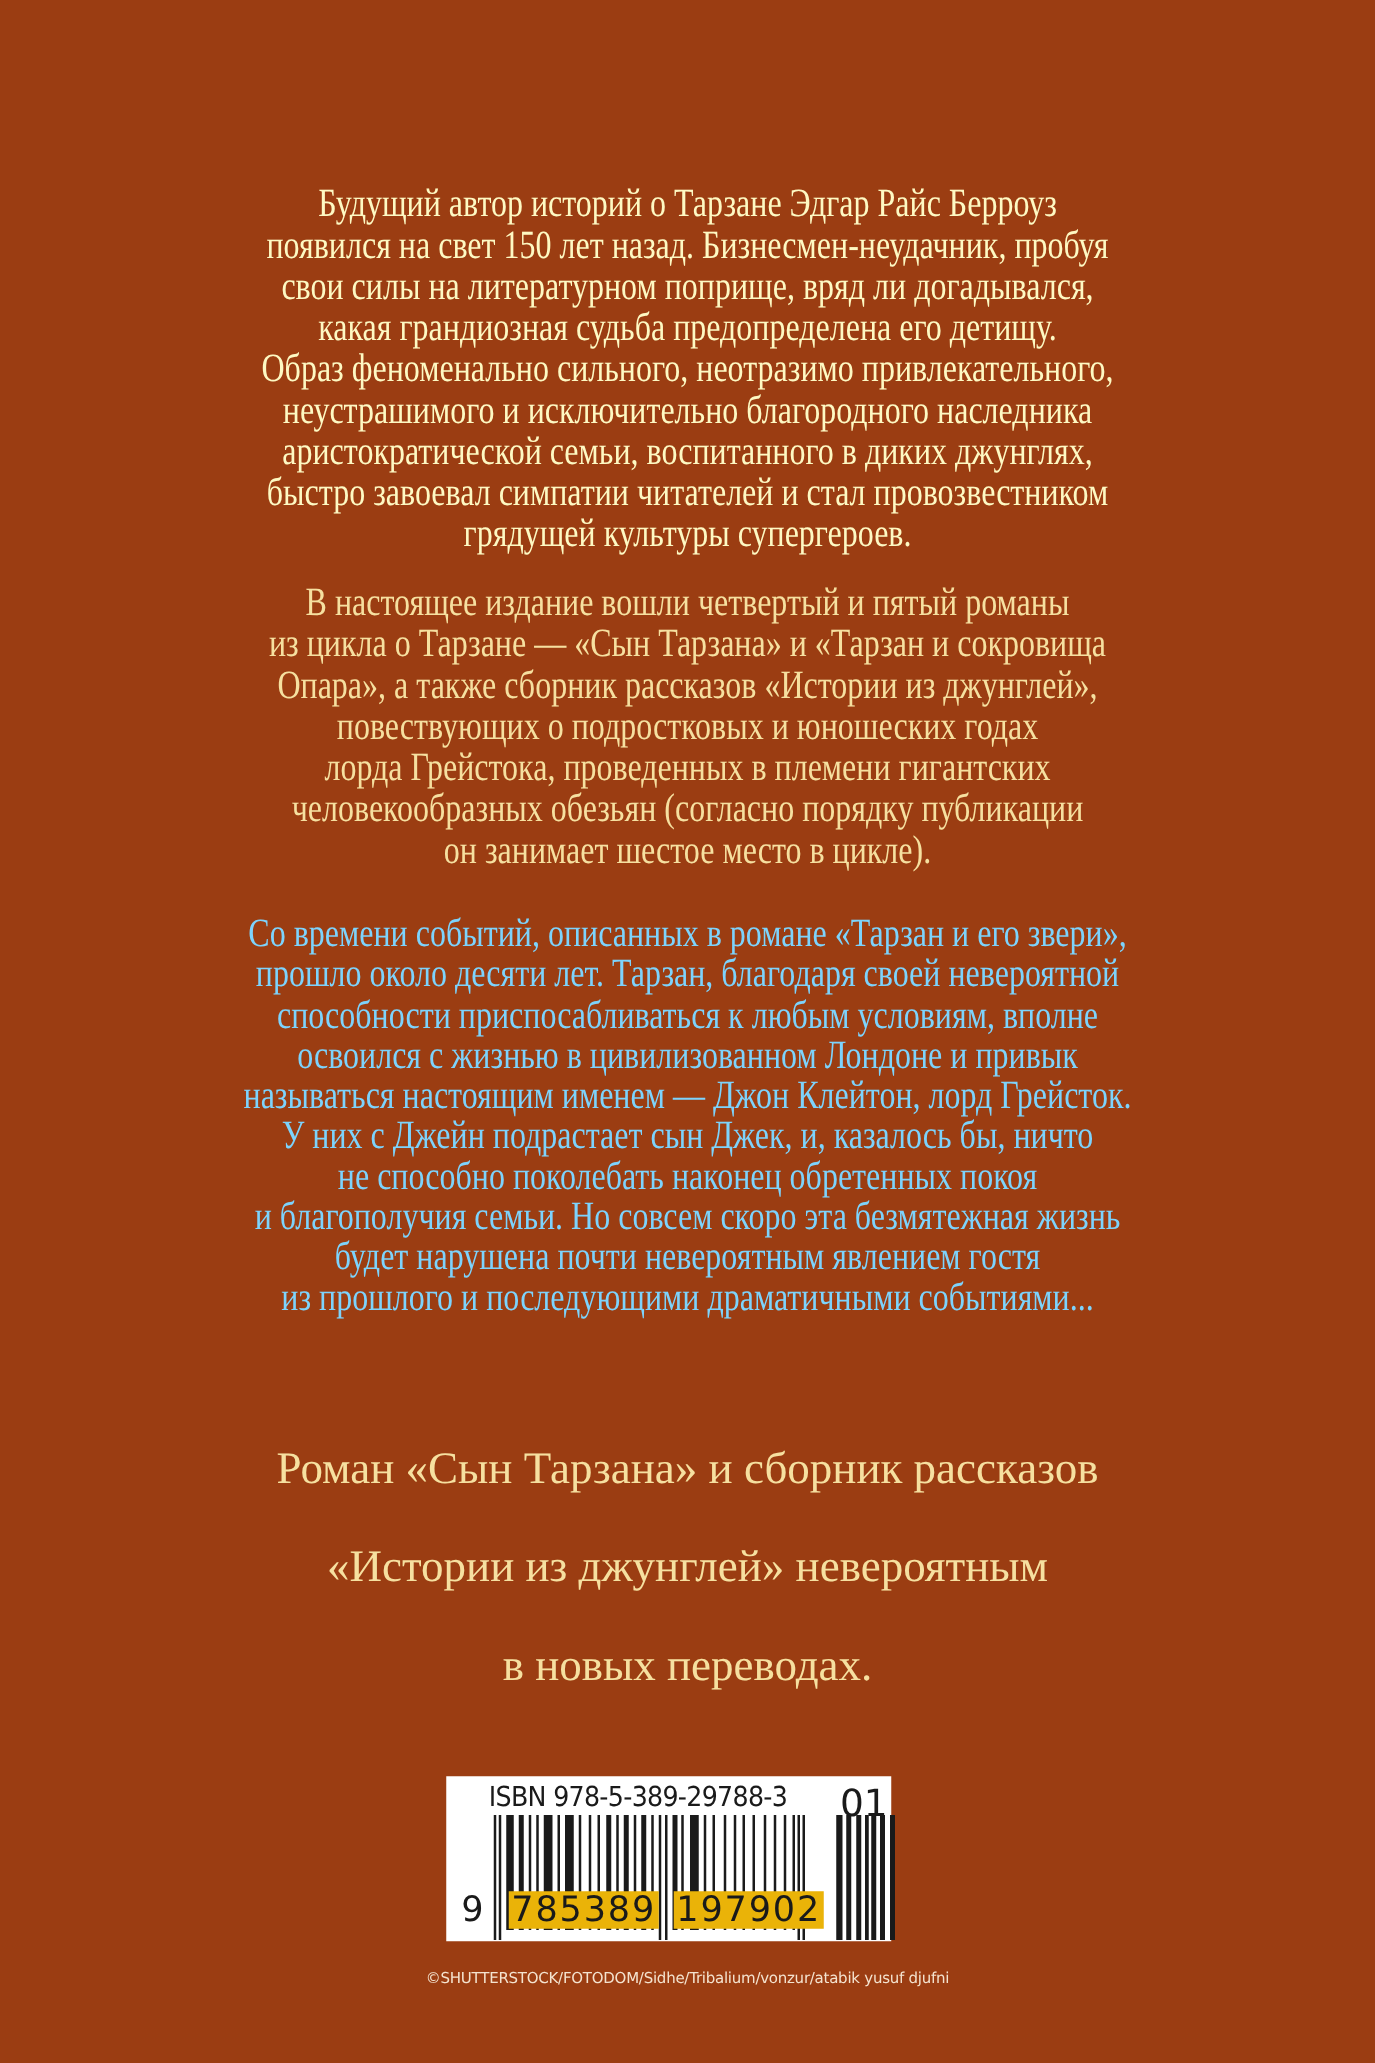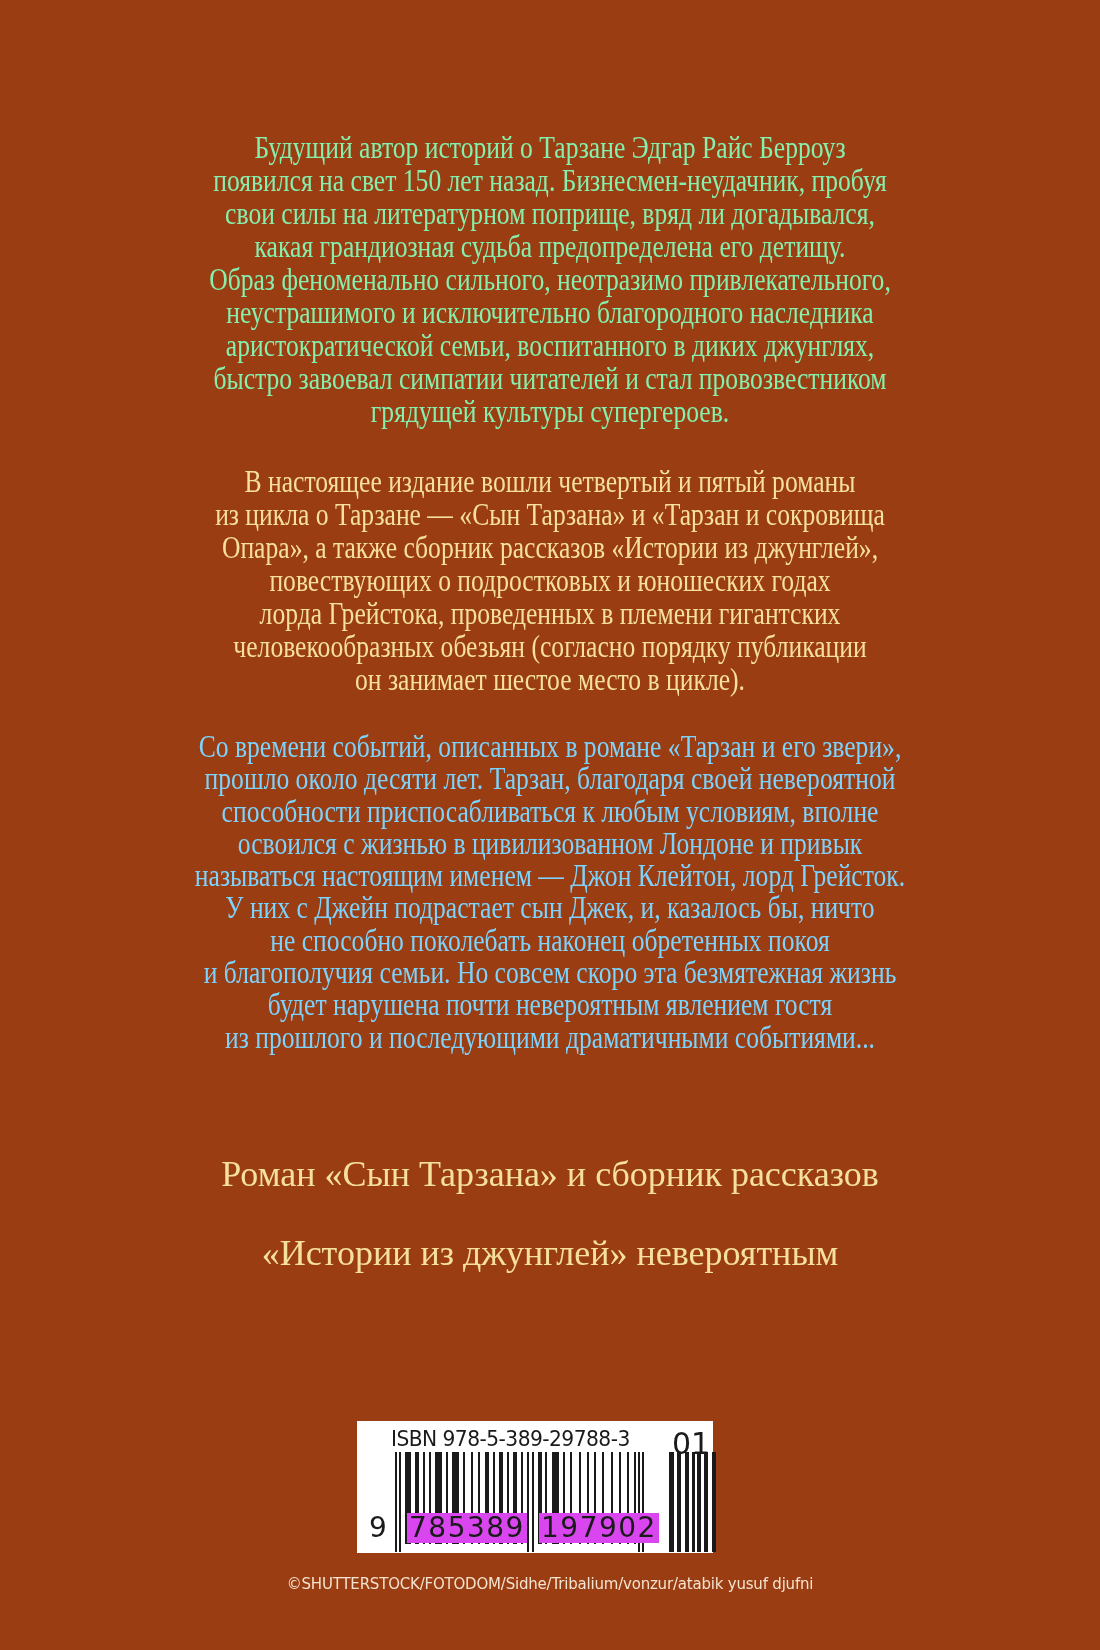--- a/index.html
+++ b/index.html
@@ -24,21 +24,21 @@
   .para .line {
     display: block;
     white-space: nowrap;
   }
   .condensed .line {
     font-size: 32px;
     line-height: 33px;
     transform: scaleX(0.80);
     transform-origin: center;
   }
-  #p1 { top: 131px; color: #86efac; }
+  #p1 { top: 146px; color: #fef9c3; }
   #p2 { top: 465px; color: #f6e0a0; }
   #p3 { top: 730px; color: #7dd3fc; }
   #p3 .line { line-height: 32.3px; }
   .wide .line {
     font-size: 36px;
     line-height: 35px;
     margin-top: 44px;
   }
   #p4 { top: 1113px; color: #f6e0a0; }
 
@@ -75,35 +75,35 @@
     top: 31px;
     width: 387px;
     height: 100px;
   }
   .bar-digits {
     position: absolute;
     top: 92px;
     font-family: "DejaVu Sans", sans-serif;
     font-size: 28px;
     color: #1a1a1a;
-    background: #d946ef;
+    background: #eab308;
     line-height: 30px;
   }
   .d-lead { left: 12px; background: transparent; }
   .d-left { left: 50px; letter-spacing: 1.5px; padding: 0 2px; }
   .d-right { left: 182px; letter-spacing: 1.5px; padding: 0 2px; }
 
   .credit {
     position: absolute;
     left: 0;
     width: 1100px;
     top: 1575px;
     text-align: center;
     font-family: "DejaVu Sans", sans-serif;
-    font-size: 15px;
+    font-size: 12px;
     color: #f4e3cf;
     letter-spacing: -0.2px;
   }
 </style>
 </head>
 <body>
 
 <div id="p1" class="para condensed">
   <span class="line">Будущий автор историй о Тарзане Эдгар Райс Берроуз</span>
   <span class="line">появился на свет 150 лет назад. Бизнесмен-неудачник, пробуя</span>
@@ -135,20 +135,21 @@
   <span class="line">У них с Джейн подрастает сын Джек, и, казалось бы, ничто</span>
   <span class="line">не способно поколебать наконец обретенных покоя</span>
   <span class="line">и благополучия семьи. Но совсем скоро эта безмятежная жизнь</span>
   <span class="line">будет нарушена почти невероятным явлением гостя</span>
   <span class="line">из прошлого и последующими драматичными событиями...</span>
 </div>
 
 <div id="p4" class="para wide">
   <span class="line">Роман «Сын Тарзана» и сборник рассказов</span>
   <span class="line">«Истории из джунглей» невероятным</span>
+  <span class="line">в новых переводах.</span>
 </div>
 
 <div class="barcode-box">
   <span class="isbn-text">ISBN 978-5-389-29788-3</span>
   <span class="addon-code">01</span>
   <svg class="bars" viewBox="0 0 387 100" width="387" height="100">
     <g fill="#1a1a1a">
 
       <rect x="38" y="0" width="2" height="100"></rect>
       <rect x="42" y="0" width="2" height="100"></rect>

